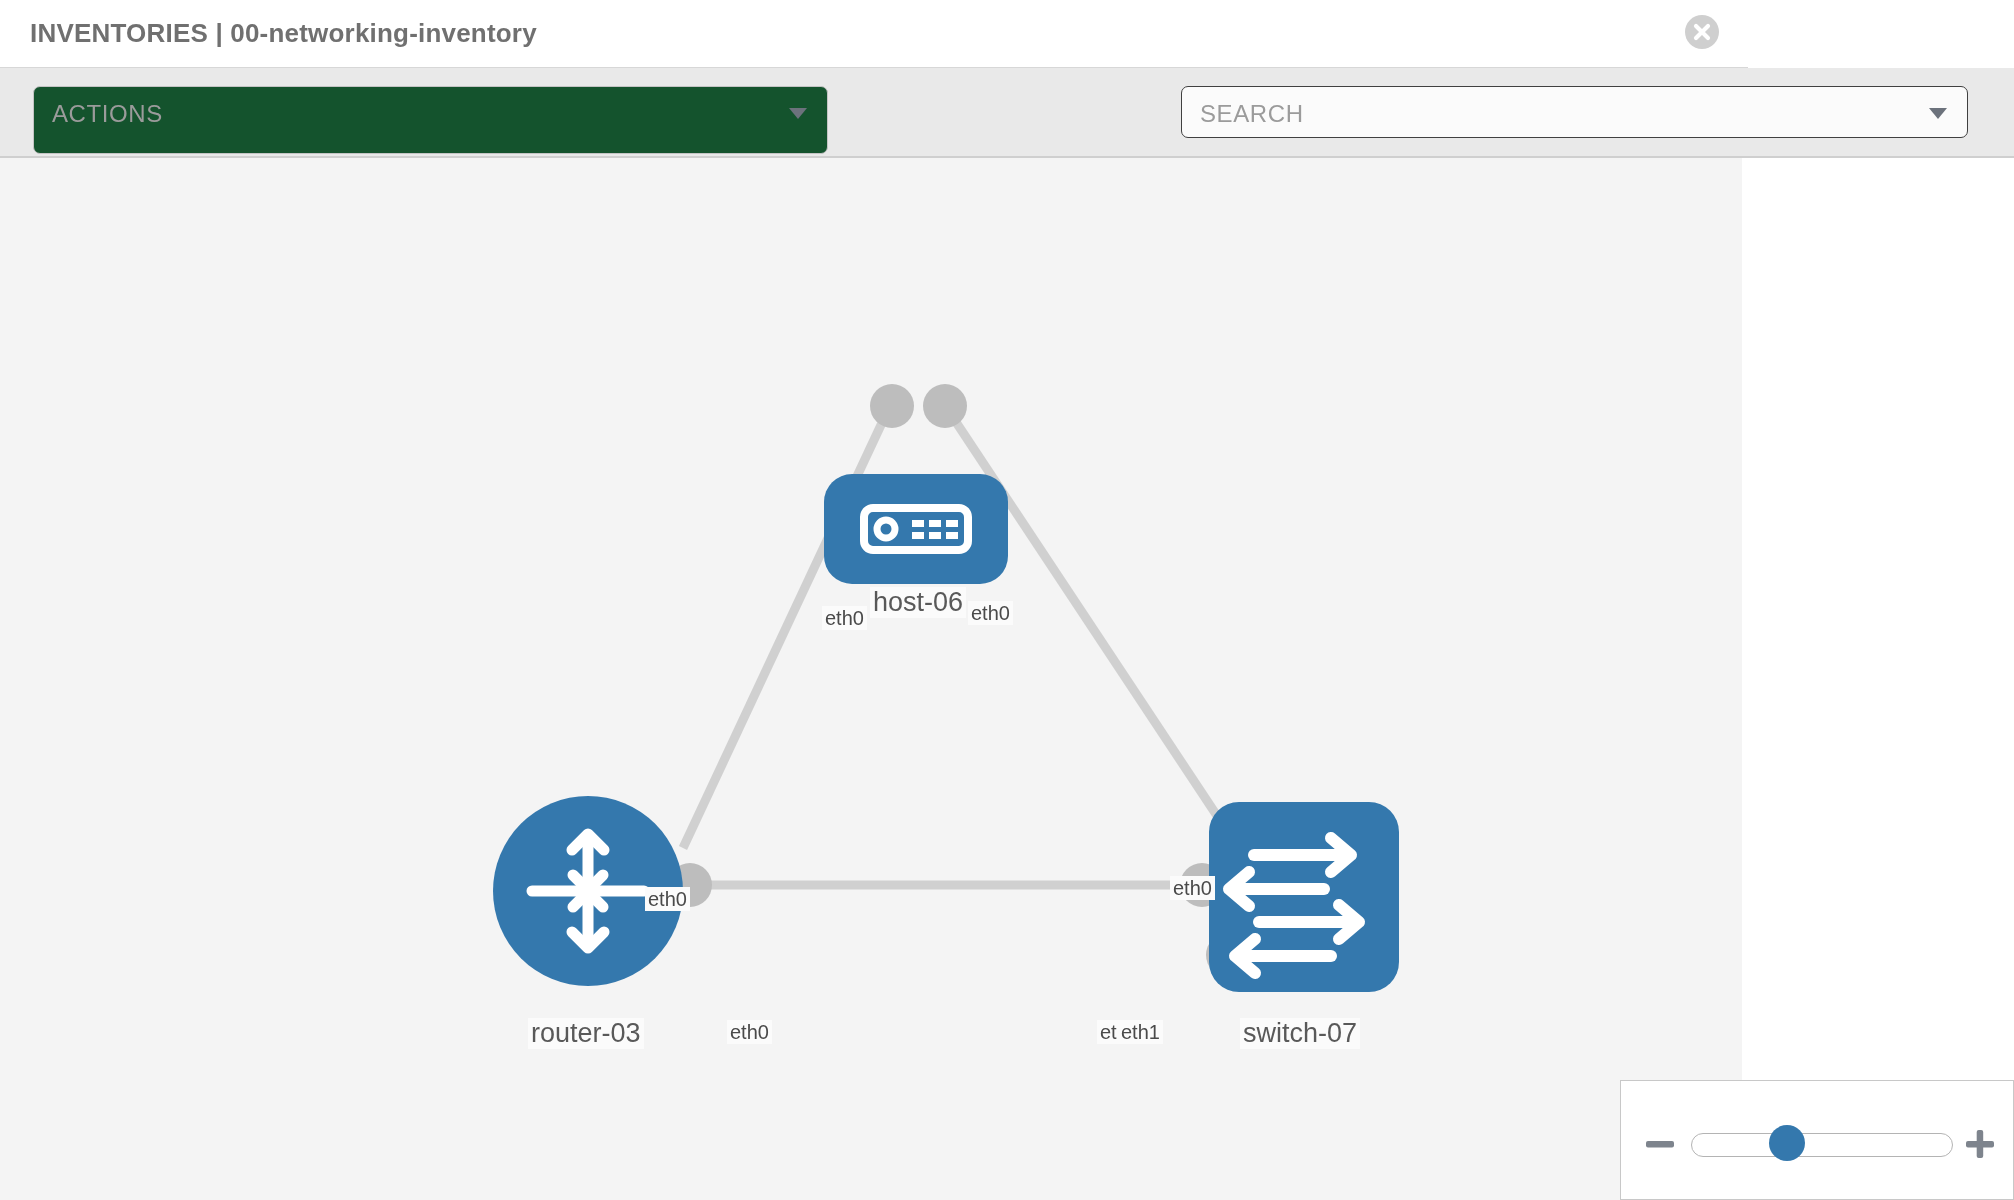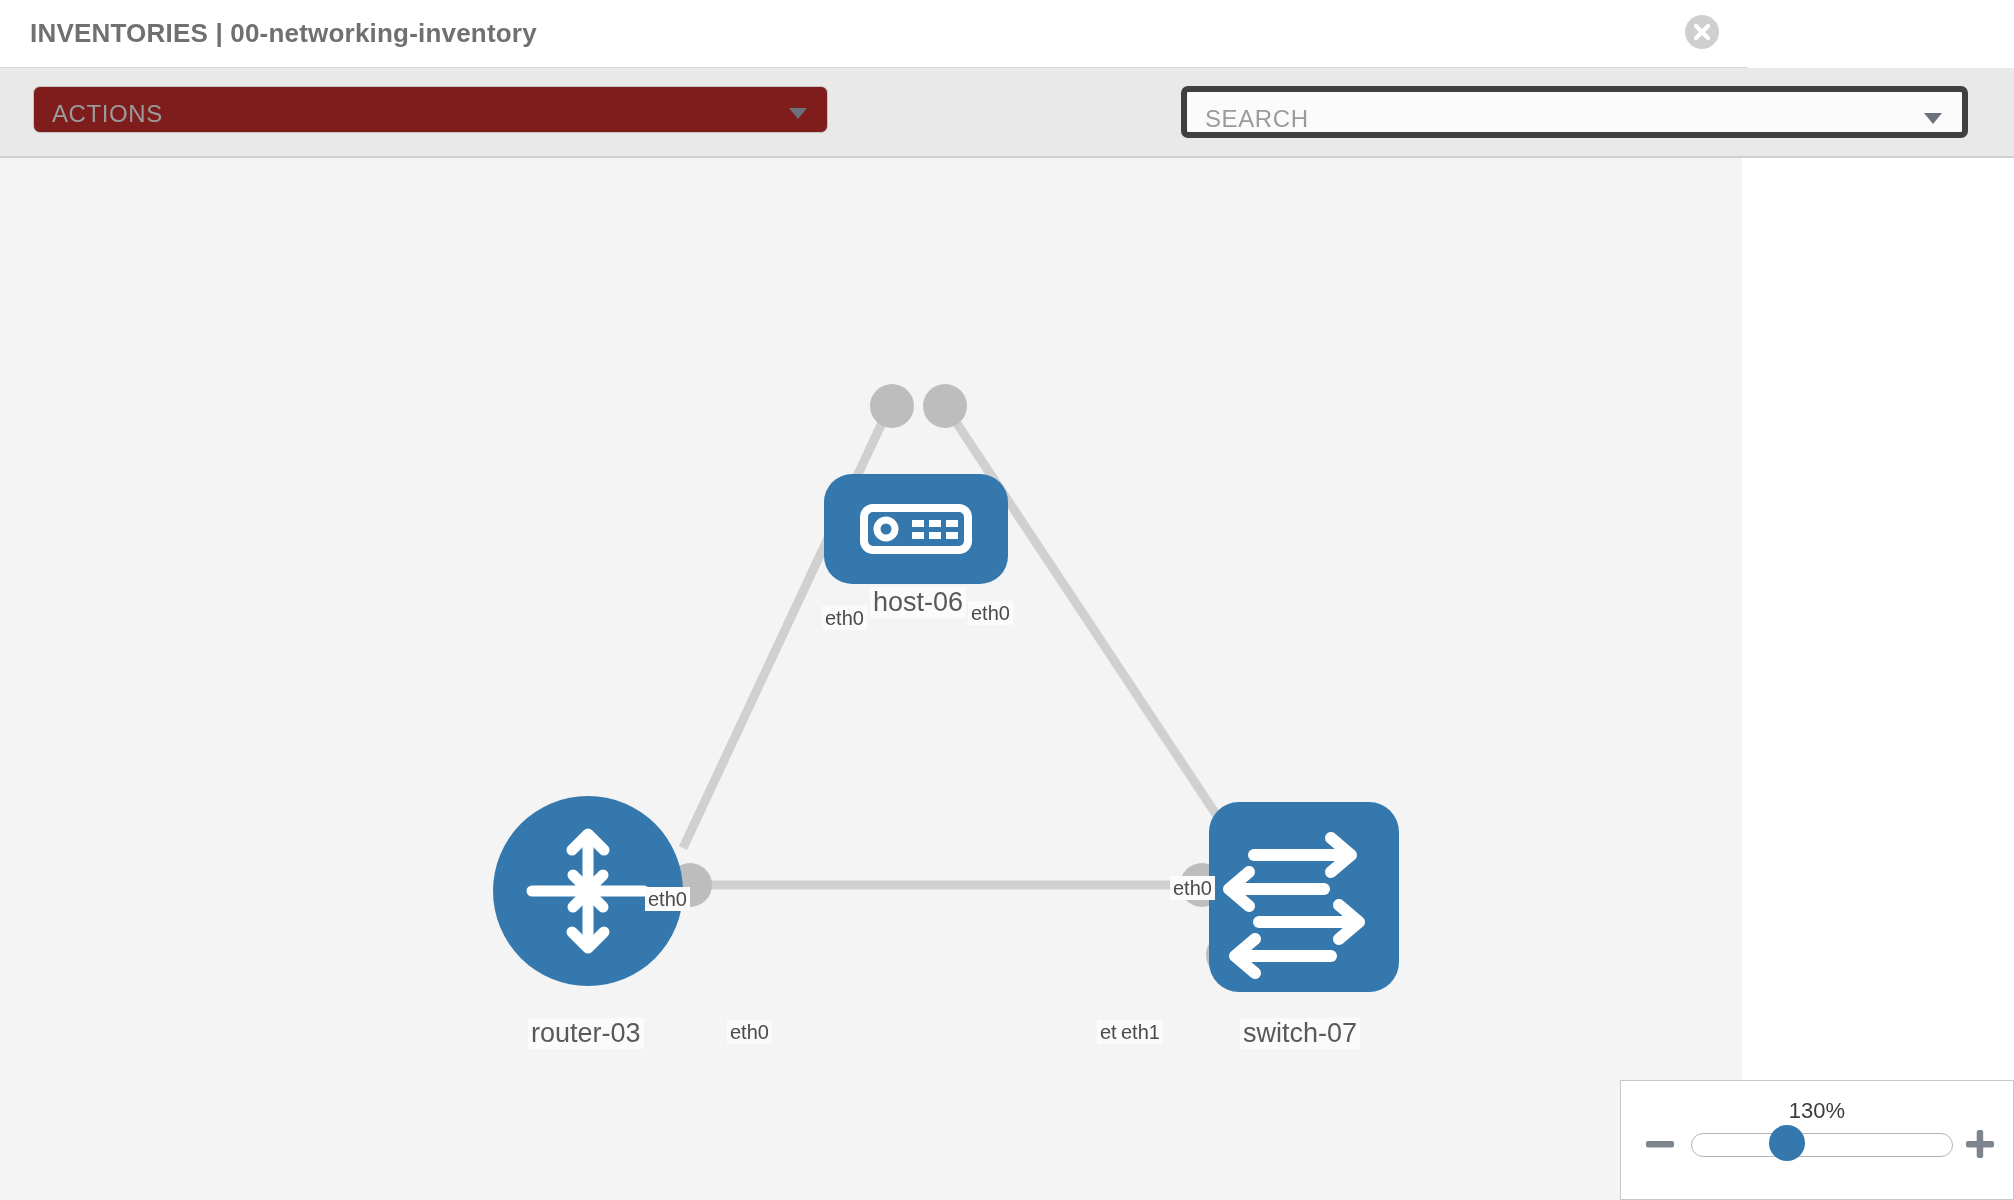--- a/index.html
+++ b/index.html
@@ -52,22 +52,22 @@
     height: 90px;
     background: #e9e9e9;
     border-bottom: 2px solid #cfcfcf;
     box-sizing: border-box;
   }
   .actions-select {
     position: absolute;
     left: 33px;
     top: 18px;
     width: 795px;
-    height: 47px;
-    background: #7f1d1d;
+    height: 68px;
+    background: #14532d;
     border: 1px solid #c4c4c4;
     border-radius: 7px;
     box-sizing: border-box;
     text-decoration: underline;
   }
   .actions-select .sel-label {
     position: absolute;
     left: 18px;
     top: 13px;
     font-size: 24px;
@@ -93,21 +93,21 @@
   .wrench-icon { left: 1046px; }
   .key-icon    { left: 1114px; }
 
   .search-box {
     position: absolute;
     left: 1181px;
     top: 18px;
     width: 787px;
     height: 52px;
     background: #fbfbfb;
-    border: 6px solid #404040;
+    border: 1px solid #404040;
     border-radius: 7px;
     box-sizing: border-box;
   }
   .search-box .sel-label {
     position: absolute;
     left: 18px;
     top: 13px;
     font-size: 24px;
     color: #9b9b9b;
     letter-spacing: 0.6px;
@@ -324,21 +324,20 @@
   <div class="iface-label" style="left:1097px; top:862px;">eth0</div>
   <div class="iface-label" style="left:1118px; top:862px;">eth1</div>
 
   <div class="node-label" style="left:870px; top:429px;">host-06</div>
   <div class="node-label" style="left:528px; top:860px;">router-03</div>
   <div class="node-label" style="left:1240px; top:860px;">switch-07</div>
 
 </div>
 
 <div class="zoom-panel">
-  <div class="zoom-value">130%</div>
 
   <div class="zoom-minus">
     <svg width="34" height="34" viewBox="0 0 34 34">
       <rect x="3" y="14" width="28" height="6.5" rx="2" fill="#7e848d"></rect>
     </svg>
   </div>
 
   <div class="zoom-track"></div>
   <div class="zoom-thumb"></div>
 

